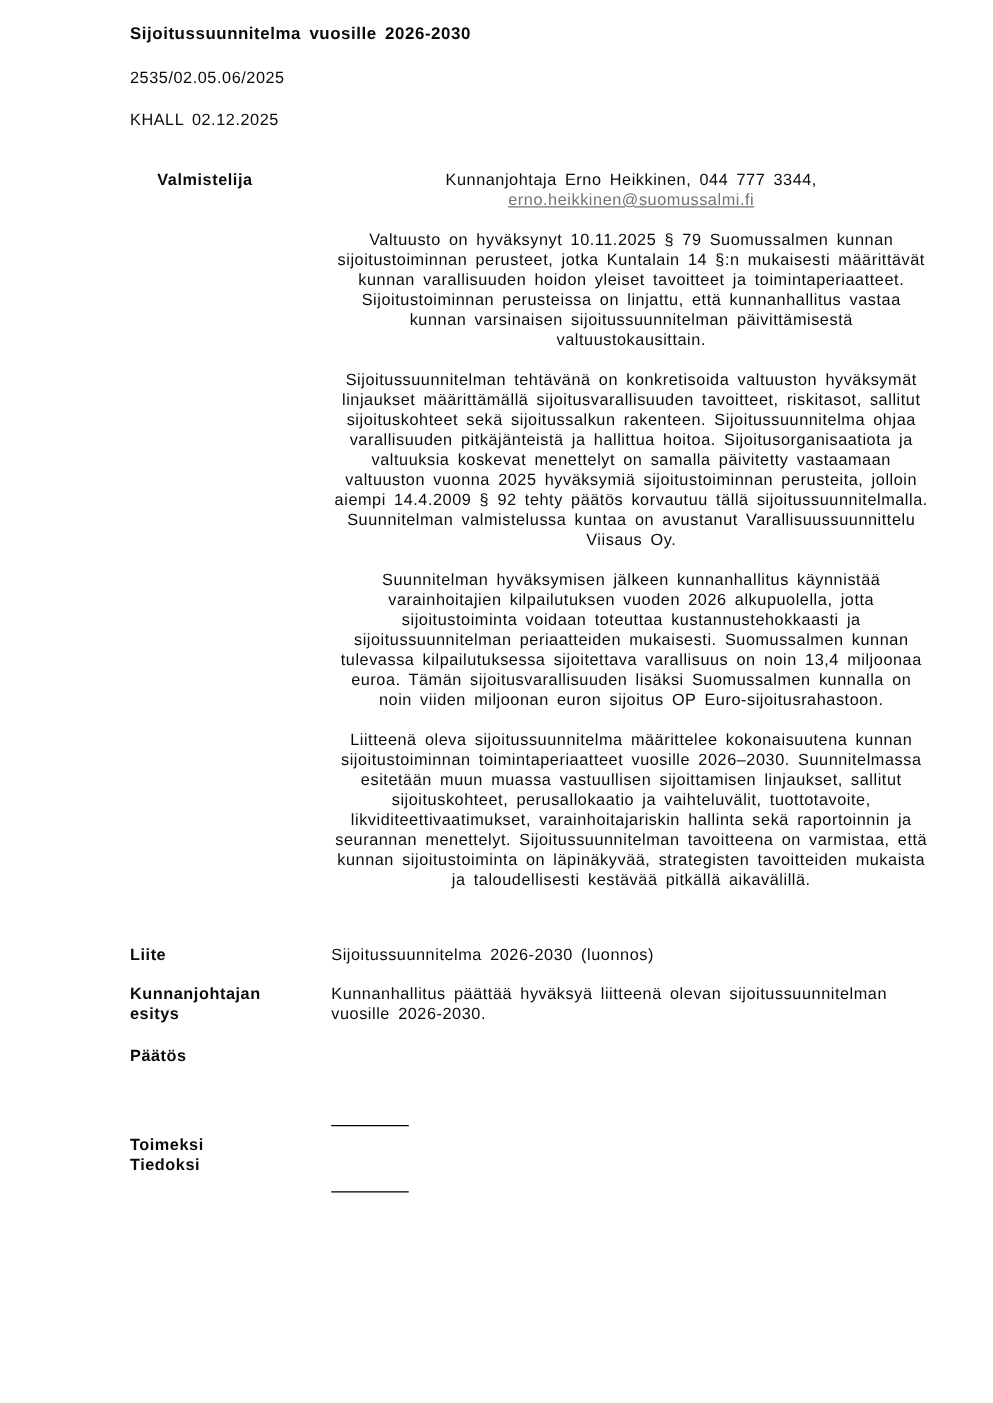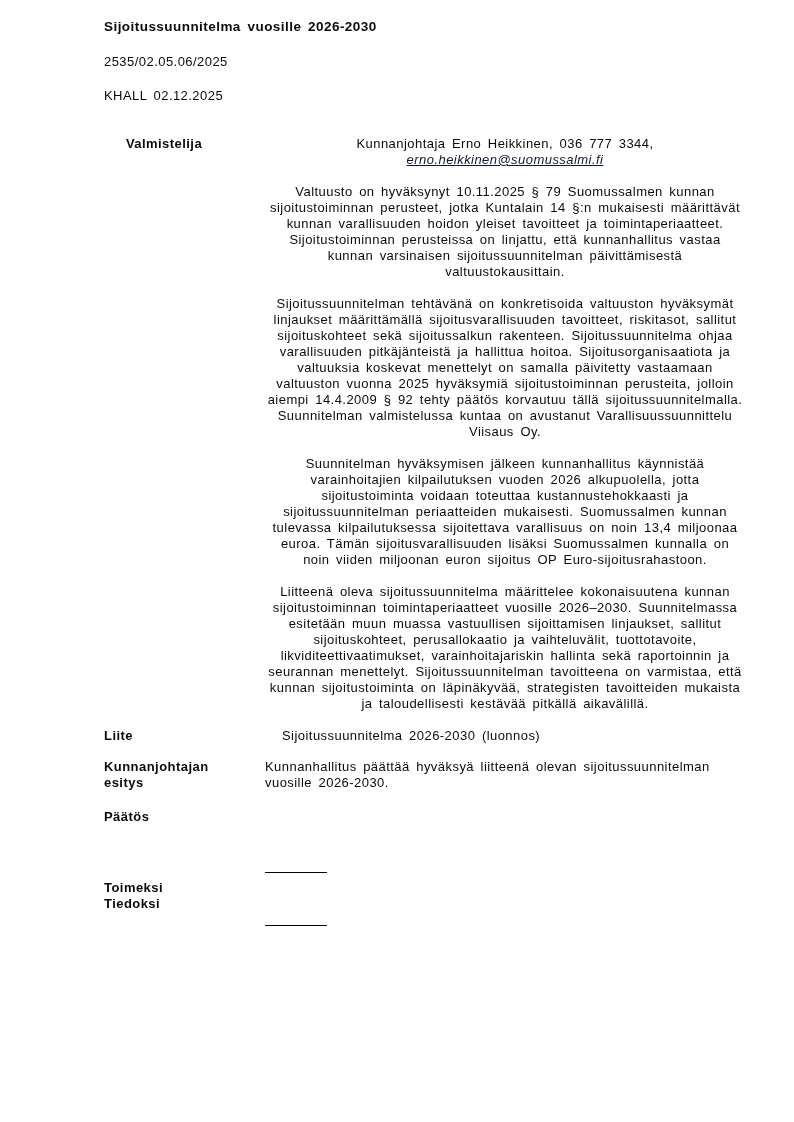--- a/index.html
+++ b/index.html
@@ -36,21 +36,21 @@
   .row {
     display: grid;
     grid-template-columns: 161px 1fr;
     align-items: start;
   }
   .row .label {
     font-weight: bold;
     width: 120px;
   }
   .row-valmistelija { margin-top: 32px; text-align: center; }
-  .row-liite        { margin-top: 16px; gap: 17px; }
+  .row-liite        { margin-top: 44px; }
   .row-esitys       { margin-top: 15px; }
   .row-paatos       { margin-top: 18px; }
   .row-toimeksi     { }
   .para { margin: 0 0 16px 0; }
   .para:last-child { margin-bottom: 0; }
   .contact-block { margin: 0 0 16px 0; }
   a.email-link {
     text-decoration: underline;
     cursor: pointer;
   }
@@ -72,22 +72,22 @@
 <div class="page">
 
   <p class="doc-title">Sijoitussuunnitelma vuosille 2026-2030</p>
   <p class="doc-number">2535/02.05.06/2025</p>
   <p class="doc-meeting">KHALL 02.12.2025</p>
 
   <div class="row row-valmistelija">
     <div class="label">Valmistelija</div>
     <div class="content">
       <div class="contact-block">
-        <span>Kunnanjohtaja Erno Heikkinen, 036 777 3344,</span><br>
-        <a class="email-link" style="color: #0f172a; font-style: italic;">erno.heikkinen@suomussalmi.fi</a>
+        <span>Kunnanjohtaja Erno Heikkinen, 044 777 3344,</span><br>
+        <a class="email-link" style="color: #737373;">erno.heikkinen@suomussalmi.fi</a>
       </div>
       <p class="para">Valtuusto on hyväksynyt 10.11.2025 § 79 Suomussalmen kunnan sijoitustoiminnan perusteet, jotka Kuntalain 14 §:n mukaisesti määrittävät kunnan varallisuuden hoidon yleiset tavoitteet ja toimintaperiaatteet. Sijoitustoiminnan perusteissa on linjattu, että kunnanhallitus vastaa kunnan varsinaisen sijoitussuunnitelman päivittämisestä valtuustokausittain.</p>
       <p class="para">Sijoitussuunnitelman tehtävänä on konkretisoida valtuuston hyväksymät linjaukset määrittämällä sijoitusvarallisuuden tavoitteet, riskitasot, sallitut sijoituskohteet sekä sijoitussalkun rakenteen. Sijoitussuunnitelma ohjaa varallisuuden pitkäjänteistä ja hallittua hoitoa. Sijoitusorganisaatiota ja valtuuksia koskevat menettelyt on samalla päivitetty vastaamaan valtuuston vuonna 2025 hyväksymiä sijoitustoiminnan perusteita, jolloin aiempi 14.4.2009 § 92 tehty päätös korvautuu tällä sijoitussuunnitelmalla. Suunnitelman valmistelussa kuntaa on avustanut Varallisuussuunnittelu Viisaus Oy.</p>
       <p class="para">Suunnitelman hyväksymisen jälkeen kunnanhallitus käynnistää varainhoitajien kilpailutuksen vuoden 2026 alkupuolella, jotta sijoitustoiminta voidaan toteuttaa kustannustehokkaasti ja sijoitussuunnitelman periaatteiden mukaisesti. Suomussalmen kunnan tulevassa kilpailutuksessa sijoitettava varallisuus on noin 13,4 miljoonaa euroa. Tämän sijoitusvarallisuuden lisäksi Suomussalmen kunnalla on noin viiden miljoonan euron sijoitus OP Euro-sijoitusrahastoon.</p>
       <p class="para">Liitteenä oleva sijoitussuunnitelma määrittelee kokonaisuutena kunnan sijoitustoiminnan toimintaperiaatteet vuosille 2026–2030. Suunnitelmassa esitetään muun muassa vastuullisen sijoittamisen linjaukset, sallitut sijoituskohteet, perusallokaatio ja vaihteluvälit, tuottotavoite, likviditeettivaatimukset, varainhoitajariskin hallinta sekä raportoinnin ja seurannan menettelyt. Sijoitussuunnitelman tavoitteena on varmistaa, että kunnan sijoitustoiminta on läpinäkyvää, strategisten tavoitteiden mukaista ja taloudellisesti kestävää pitkällä aikavälillä.</p>
     </div>
   </div>
 
   <div class="row row-liite">
     <div class="label">Liite</div>

